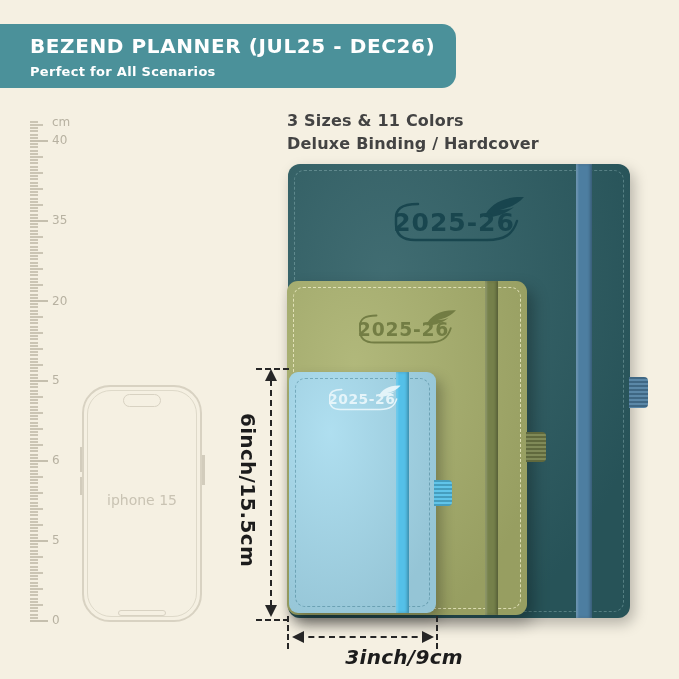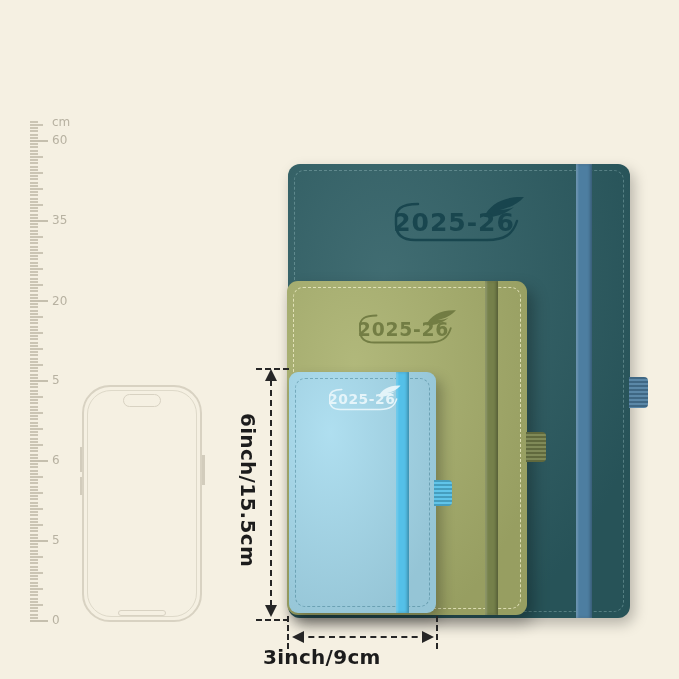--- a/index.html
+++ b/index.html
@@ -87,21 +87,21 @@
           border-bottom:12px solid #262626;}
   .arr.down{border-left:6px solid transparent;border-right:6px solid transparent;
             border-top:12px solid #262626;}
   .arr.left{border-top:6px solid transparent;border-bottom:6px solid transparent;
             border-right:12px solid #262626;}
   .arr.right{border-top:6px solid transparent;border-bottom:6px solid transparent;
              border-left:12px solid #262626;}
   .dim-label{color:#1c1c1c;font-size:20px;font-weight:bold;letter-spacing:0.3px;}
   .dim-v-label{position:absolute;left:148px;top:478px;width:200px;text-align:center;
                transform:rotate(90deg);}
-  .dim-h-label{position:absolute;left:263px;top:645px;width:200px;text-align:left;}
+  .dim-h-label{position:absolute;left:263px;top:645px;width:200px;text-align:right;font-style:italic;}
 </style>
 </head>
 <body>
 
 <div id="scene" style="background-color: rgb(245, 240, 226);">
 
   <div class="ruler">
     <div class="ruler-unit">cm</div>
   <div class="tick major" style="top: 620px;"></div>
       <div class="tick" style="top: 616.8px;"></div>
@@ -253,36 +253,43 @@
       <div class="tick" style="top: 149.6px;"></div>
       <div class="tick" style="top: 146.4px;"></div>
       <div class="tick" style="top: 143.2px;"></div>
       <div class="tick major" style="top: 140px;"></div>
       <div class="tick" style="top: 136.8px;"></div>
       <div class="tick" style="top: 133.6px;"></div>
       <div class="tick" style="top: 130.4px;"></div>
       <div class="tick" style="top: 127.2px;"></div>
       <div class="tick mid" style="top: 124px;"></div>
       <div class="tick" style="top: 120.8px;"></div>
-      <div class="ruler-label" style="top: 133px;">60</div>
+      <div class="ruler-label" style="top: 133px;">40</div>
       <div class="ruler-label" style="top: 213px;">35</div>
       <div class="ruler-label" style="top: 294px;">20</div>
       <div class="ruler-label" style="top: 373px;">5</div>
       <div class="ruler-label" style="top: 453px;">6</div>
       <div class="ruler-label" style="top: 533px;">5</div>
       <div class="ruler-label" style="top: 613px;">0</div>
     </div>
 
+  <div class="banner" style="background-color: rgb(75, 145, 154);">
+    <div class="banner-title">BEZEND PLANNER (JUL25 - DEC26)</div>
+    <div class="banner-sub">Perfect for All Scenarios</div>
+  </div>
 
   <div class="features">
+    <div>3 Sizes &amp; 11 Colors</div>
+    <div>Deluxe Binding / Hardcover</div>
   </div>
 
   <div class="phone">
     <div class="phone-inner"></div>
     <div class="island"></div>
+    <div class="phone-label">iphone 15</div>
     <div class="homebar"></div>
     <div class="sbtn l1"></div>
     <div class="sbtn l2"></div>
     <div class="sbtn r1"></div>
   </div>
 
   <div class="planner p-large" style="background-color: rgb(43, 92, 98);">
     <div class="cover-sheen"></div>
     <div class="stitch"></div>
     <div class="band" style="background-color: rgb(77, 126, 161);"></div>

